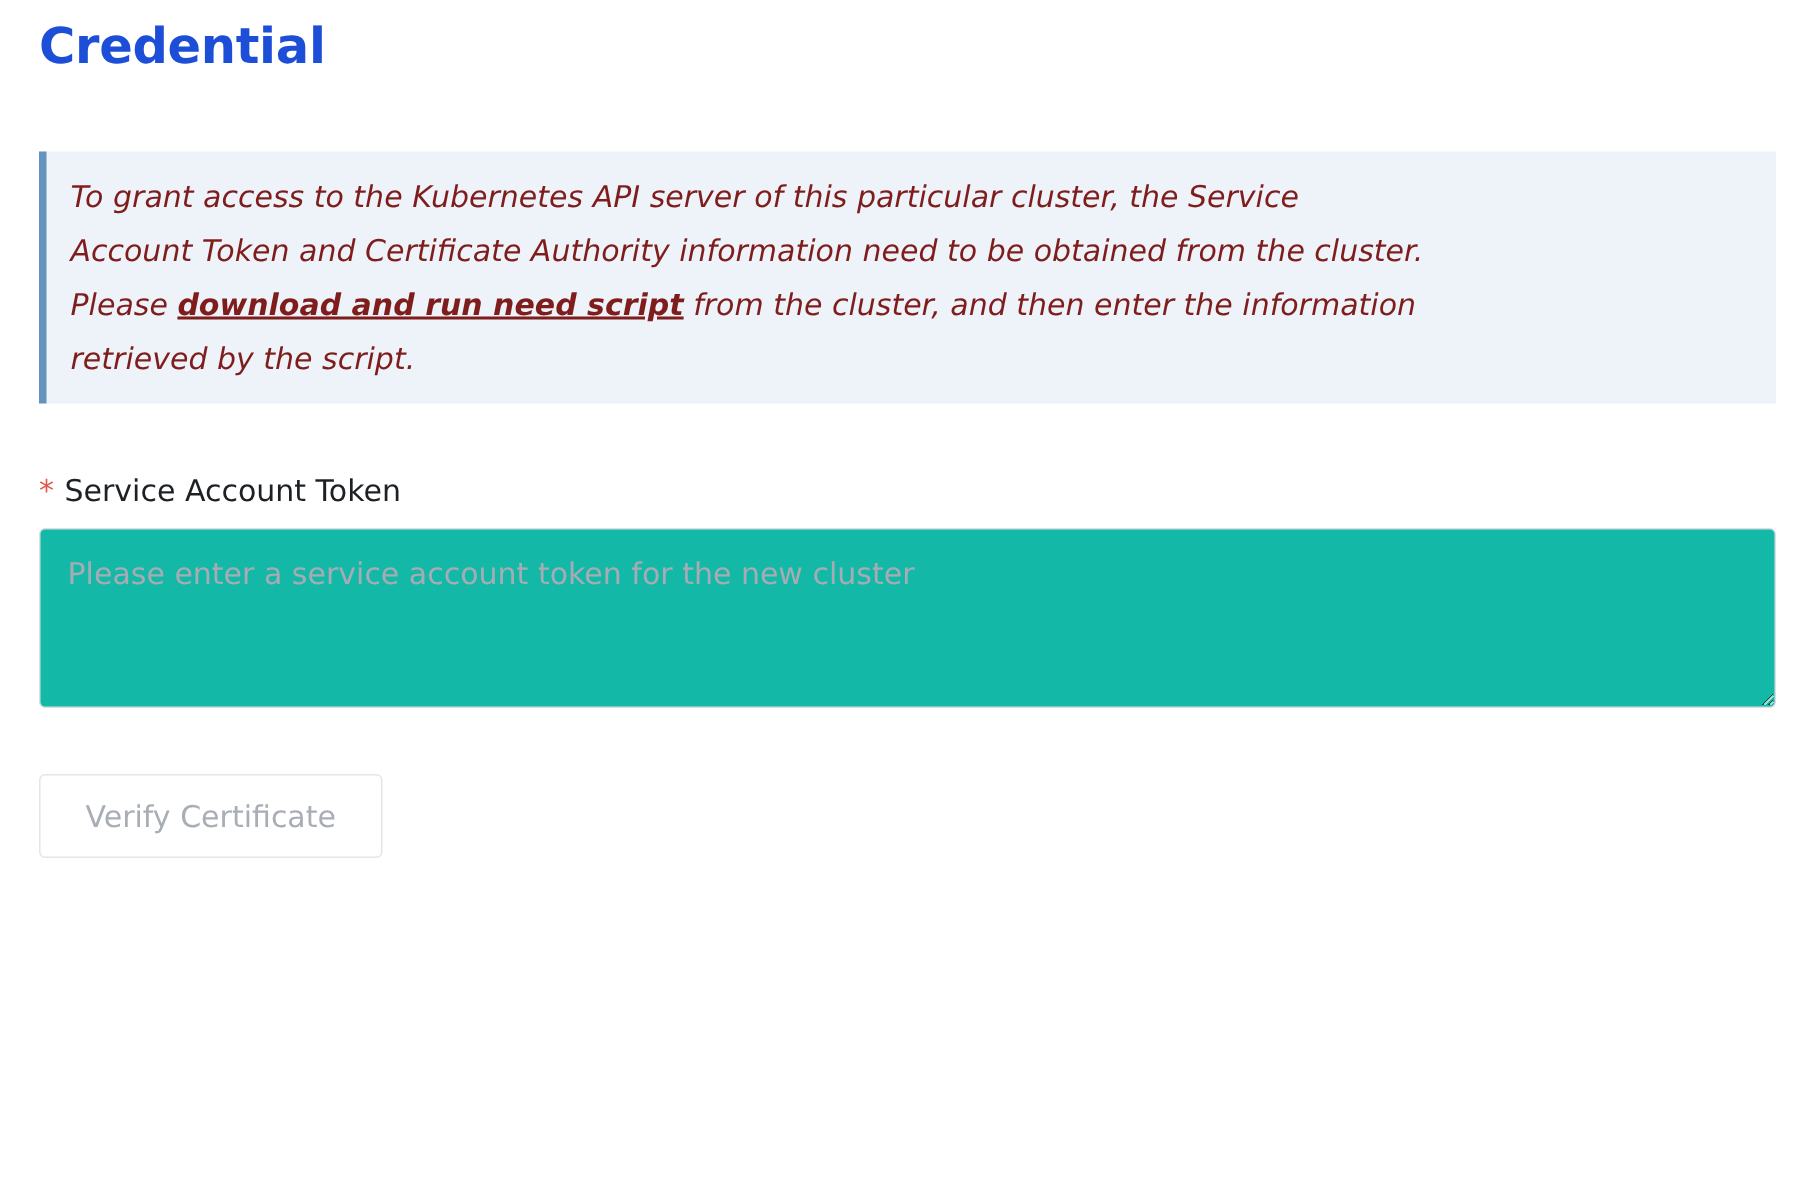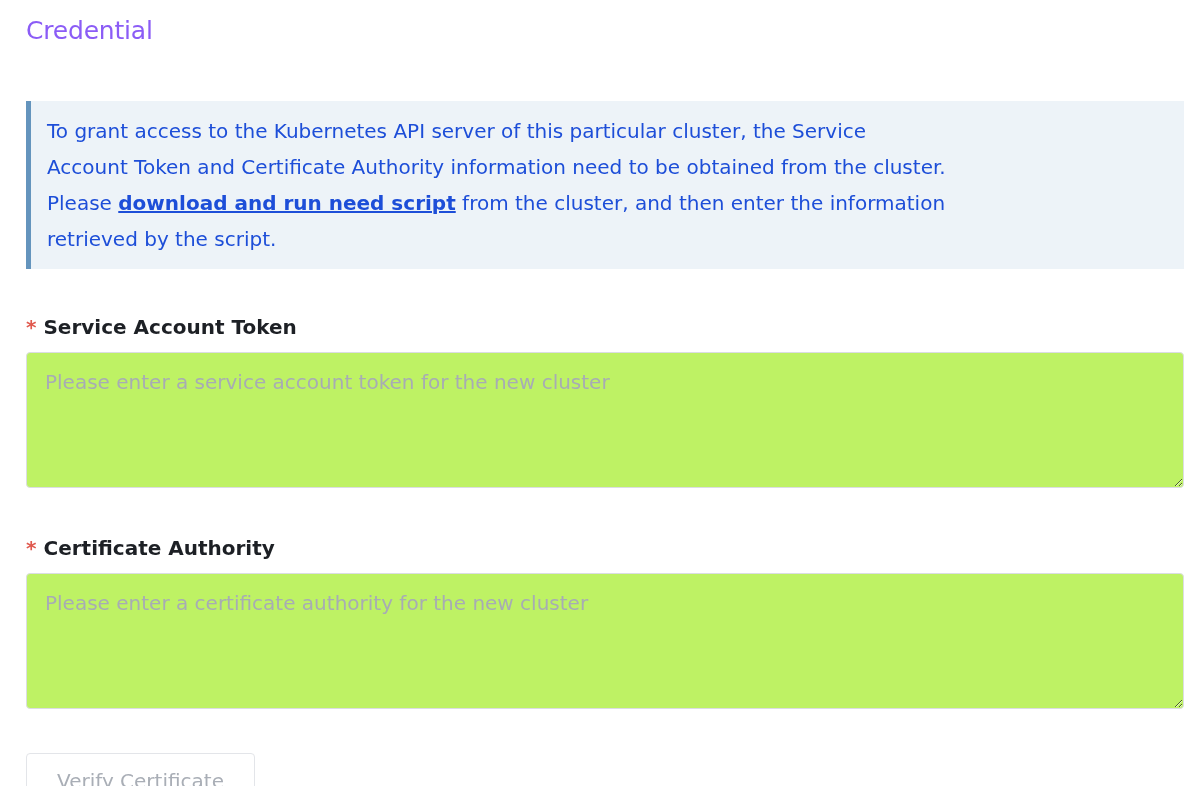--- a/index.html
+++ b/index.html
@@ -11,74 +11,74 @@
     height: 786px;
     overflow: hidden;
     font-family: "DejaVu Sans", "Liberation Sans", sans-serif;
   }
   .content {
     padding: 16px 20px 0 26px;
     width: 1204px;
   }
   .page-title {
     margin: 0;
-    font-size: 25px;
+    font-size: 33px;
     line-height: 30px;
-    font-weight: 400;
-    color: #8b5cf6;
+    font-weight: 700;
+    color: #1d4ed8;
     letter-spacing: -0.2px;
   }
   .info-banner {
     margin-top: 55px;
     background: #edf3f8;
     border-left: 5px solid #6494bd;
     padding: 12px 18px 12px 16px;
   }
   .banner-text {
     margin: 0;
     font-size: 20px;
     line-height: 36px;
-    color: #1d4ed8;
+    color: #7f1d1d;
     white-space: pre-line;
+    font-style: italic;
   }
   .banner-link {
     color: inherit;
     font-weight: 700;
     text-decoration: underline;
     cursor: pointer;
   }
   .form-field { margin-top: 46px; }
   .form-field + .form-field { margin-top: 48px; }
   .field-label {
     display: block;
     margin-bottom: 13px;
     font-size: 20px;
     line-height: 24px;
-    font-weight: bold;
   }
   .required-asterisk {
     color: #e0594e;
     margin-right: 7px;
   }
   .label-text {
     color: #1d2025;
   }
   .field-input {
     display: block;
     width: 100%;
-    height: 136px;
+    height: 120px;
     border: 1px solid #dbdde2;
     border-radius: 4px;
     padding: 15px 18px;
     font-family: inherit;
     font-size: 20px;
     line-height: 28px;
     color: #363a41;
     outline: none;
-    background: #bef264;
+    background: #14b8a6;
   }
   .field-input::placeholder {
     color: #a7acb4;
     opacity: 1;
   }
   .verify-button {
     margin-top: 44px;
     height: 56px;
     padding: 0 30px;
     font-family: inherit;
@@ -104,22 +104,16 @@
 retrieved by the script.</span></p>
   </div>
 
   <div class="form-field">
     <label class="field-label">
       <span class="required-asterisk">*</span><span class="label-text">Service Account Token</span>
     </label>
     <textarea class="field-input" placeholder="Please enter a service account token for the new cluster" style=""></textarea>
   </div>
 
-  <div class="form-field">
-    <label class="field-label">
-      <span class="required-asterisk">*</span><span class="label-text">Certificate Authority</span>
-    </label>
-    <textarea class="field-input" placeholder="Please enter a certificate authority for the new cluster" style=""></textarea>
-  </div>
 
   <button class="verify-button">Verify Certificate</button>
 
 </main>
 
 </body></html>

